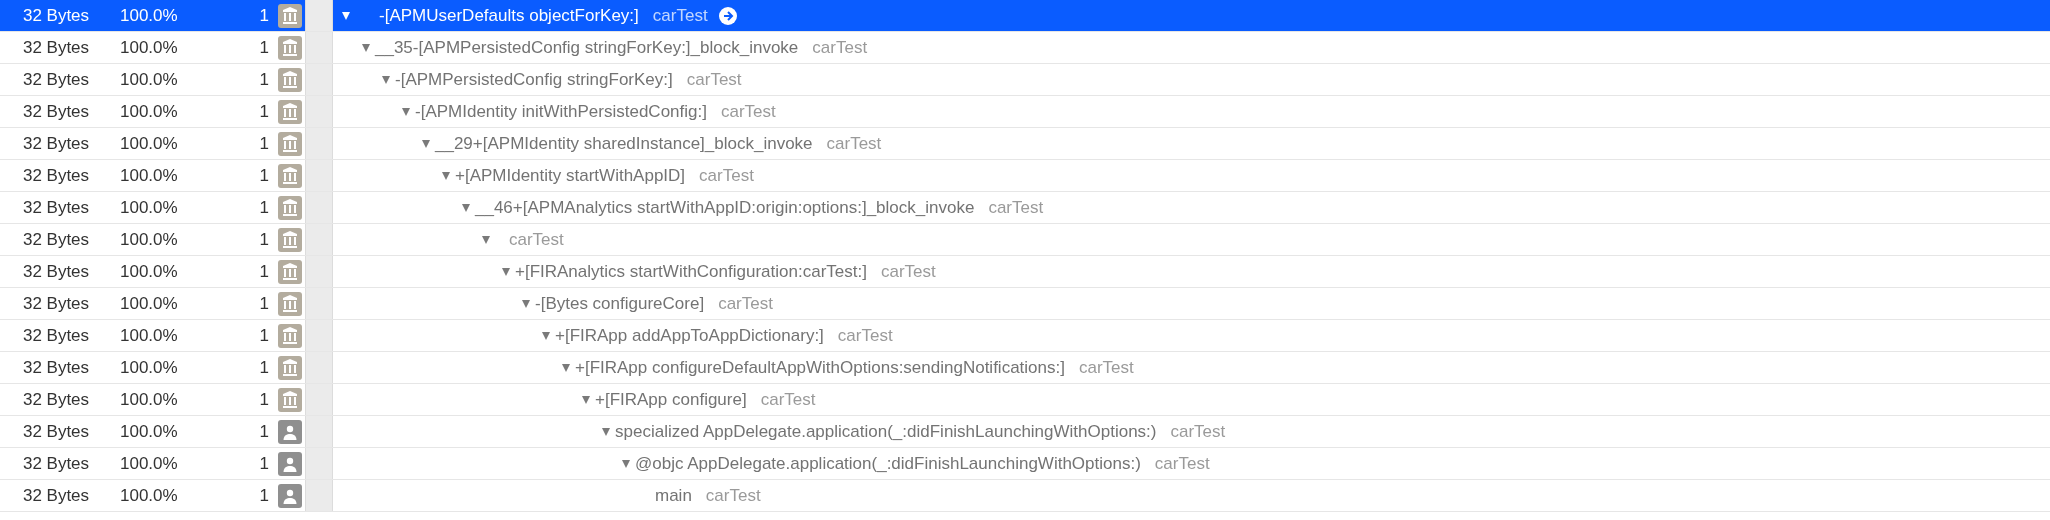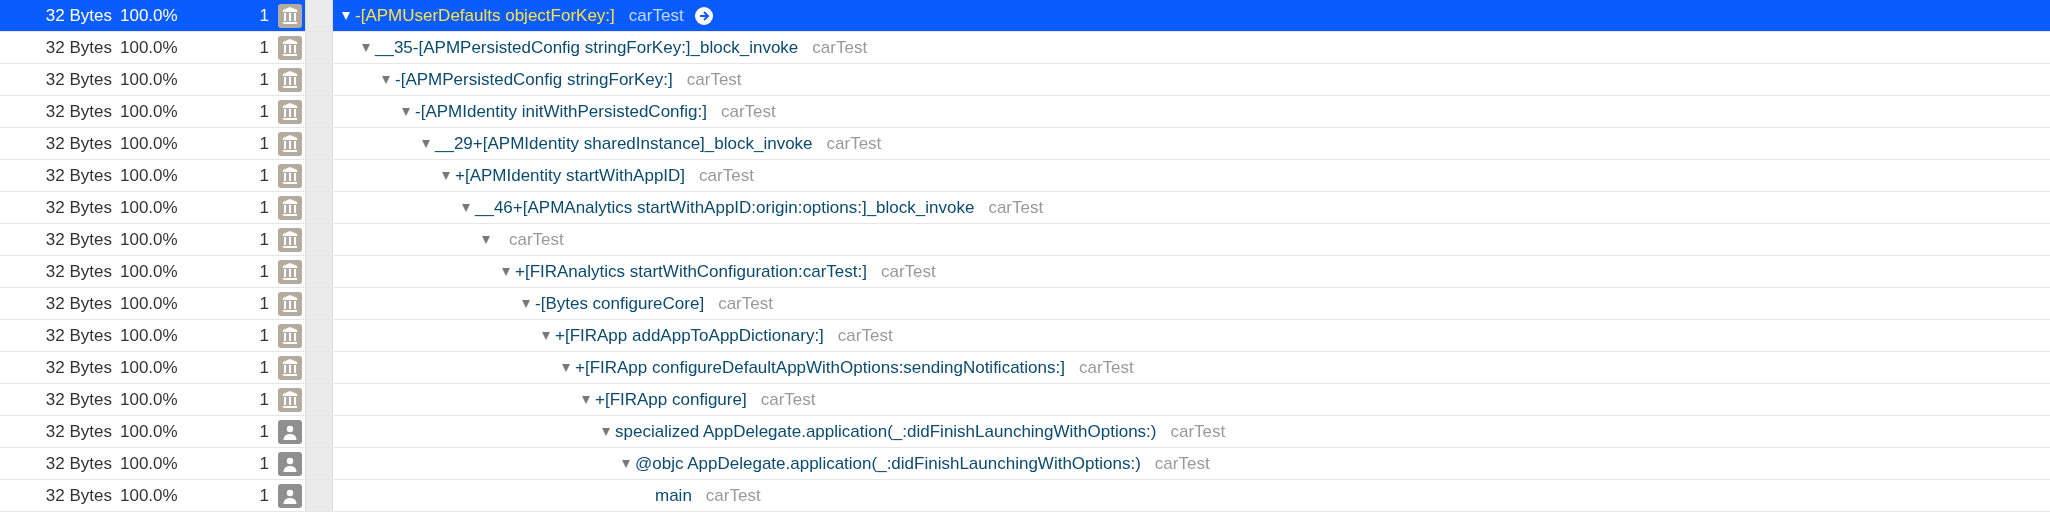--- a/index.html
+++ b/index.html
@@ -15,29 +15,29 @@
     display: flex;
     align-items: center;
     height: 32px;
     border-bottom: 1px solid #e6e6e6;
     background: #ffffff;
   }
   .row.selected {
     background: #0a5cff;
     color: #ffffff;
   }
-  .row.selected .symbol { color: #fde047; }
+  .row.selected .symbol { color: #ffffff; margin-left: 24px; }
   .row.selected .library { color: rgba(255,255,255,0.75); }
   .row.selected .disclosure svg path { fill: #ffffff; }
   .row.selected .arrow-circle circle { fill: #ffffff; }
   .row.selected .arrow-circle path { stroke: #0a5cff; }
 
   .col-bytes {
     width: 120px;
-    text-align: right;
+    text-align: center;
     padding-right: 8px;
     font-size: 17px;
   }
   .col-pct {
     width: 80px;
     text-align: left;
     padding-right: 6px;
     font-size: 17px;
   }
   .col-count {
@@ -73,21 +73,21 @@
   }
   .indent { display: inline-block; }
   .disclosure {
     width: 14px;
     height: 14px;
     display: inline-flex;
     align-items: center;
     justify-content: center;
     margin-right: 2px;
   }
-  .symbol { color: #0c4a6e; }
+  .symbol { color: #737373; }
   .library { color: #9a9a9a; margin-left: 14px; }
   .arrow-circle {
     margin-left: 10px;
     display: inline-flex;
     align-items: center;
   }
   .kind-icon {
     width: 24px;
     height: 24px;
     border-radius: 3px;

